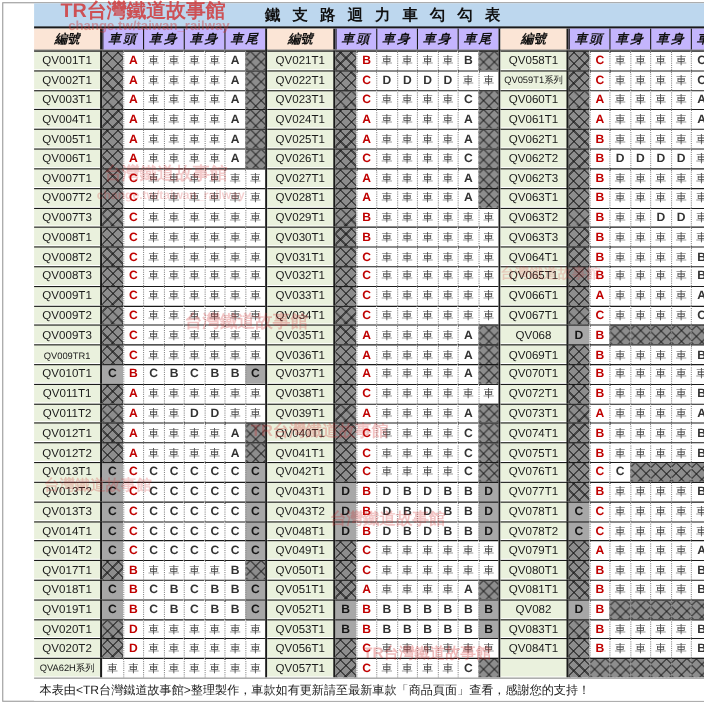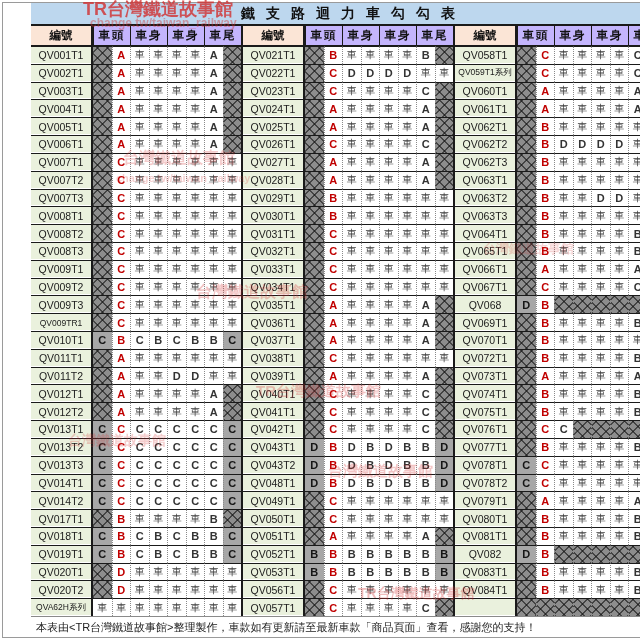--- a/index.html
+++ b/index.html
@@ -22,21 +22,21 @@
     min-width:0;
   }
   .group:last-child{border-right:none;}
   .hrow,.row{
     display:grid;grid-template-columns:62px repeat(8,1fr);
     flex:1;min-height:0;
   }
   .hrow{flex:0 0 19px;border-bottom:1px solid #1a1a1a;}
   .hcell{
     display:flex;align-items:center;justify-content:center;
-    font-weight:bold;font-size:11.5px;color:#111;white-space:nowrap;overflow:hidden;
+    font-weight:bold;font-size:11.5px;color:#111;white-space:nowrap;overflow:hidden;font-style:italic;
   }
   .hid{background:#fbe5d6;border-right:2px solid #1a1a1a;}
   .hpart{grid-column:span 2;background:#c4b5fd;border-left:1px solid #1a1a1a;letter-spacing:2px;}
   .hpart:first-of-type{border-left:none;}
   .row > div{border-top:1px solid #1a1a1a;}
   .row:first-of-type > div{border-top:none;}
   .label{
     background:#eaf1dd;border-right:2px solid #1a1a1a;
     display:flex;align-items:center;justify-content:center;
     font-size:10.5px;color:#1a1a1a;white-space:nowrap;overflow:hidden;
@@ -61,21 +61,21 @@
   .legendline{
     flex:0 0 19px;border-top:2px solid #1a1a1a;display:flex;align-items:center;
     font-size:11.5px;color:#222;padding:0 5px;background:#fff;white-space:nowrap;
   }
   .legendline .note{margin-left:20px;}
   .legendline .xnote{margin-left:auto;margin-right:55px;}
   .footline{
     flex:0 0 20px;border-top:1px solid #8a8a8a;display:flex;align-items:center;
     font-size:11px;color:#222;padding:0 5px;background:#fff;white-space:nowrap;overflow:hidden;
   }
-  .wmlayer{position:absolute;inset:0;pointer-events:none;z-index:5;margin-left:28px;}
+  .wmlayer{position:absolute;inset:0;pointer-events:none;z-index:5;}
   .wm{
     position:absolute;color:#d23030;font-weight:bold;white-space:nowrap;
   }
 </style>
 </head>
 <body>
 
 <div class="sheet">
   <div class="title">鐵支路迴力車勾勾表</div>
   <div class="groups" id="groups">

